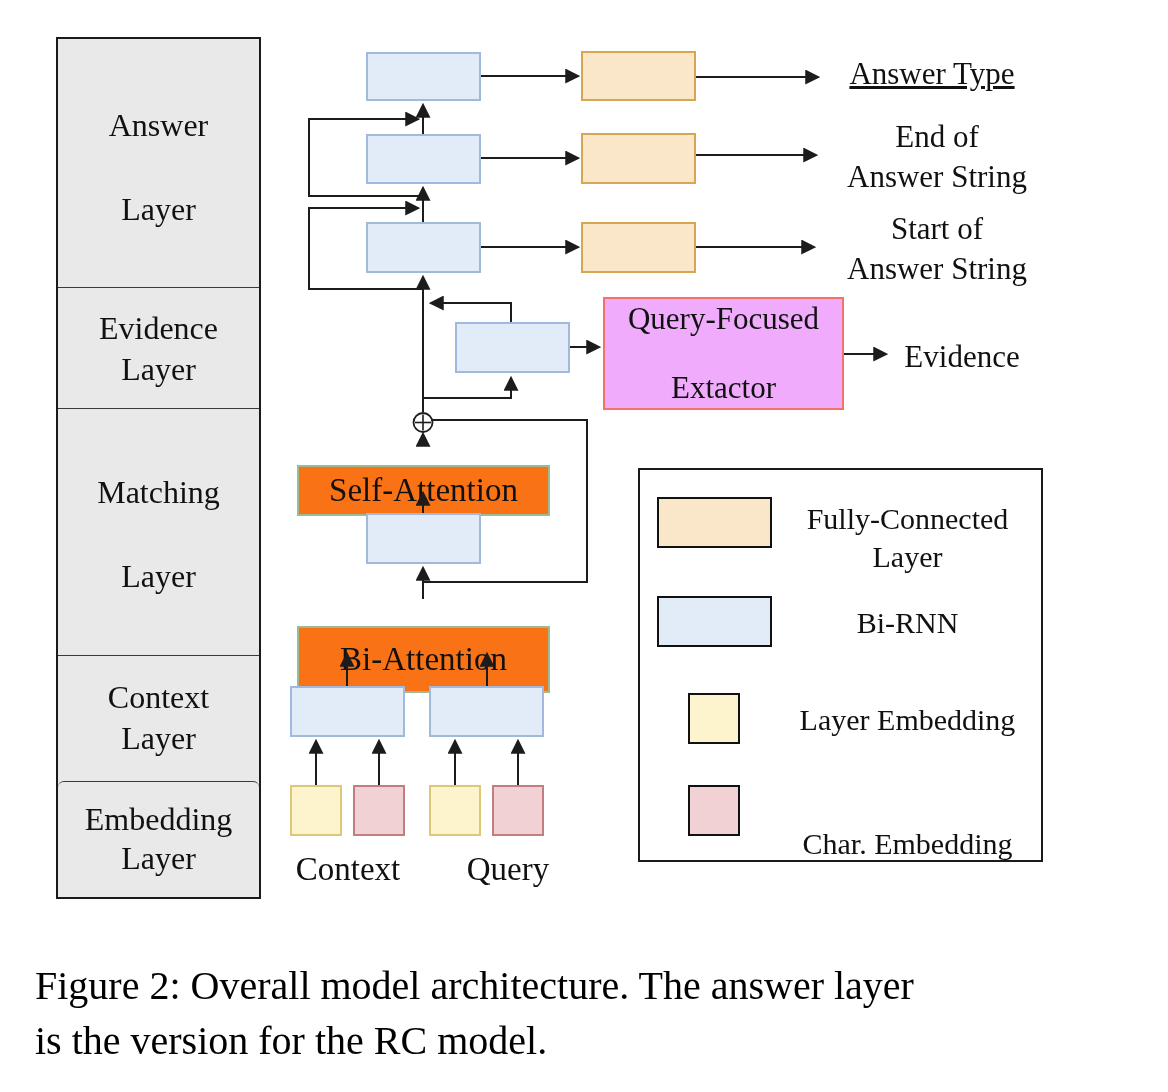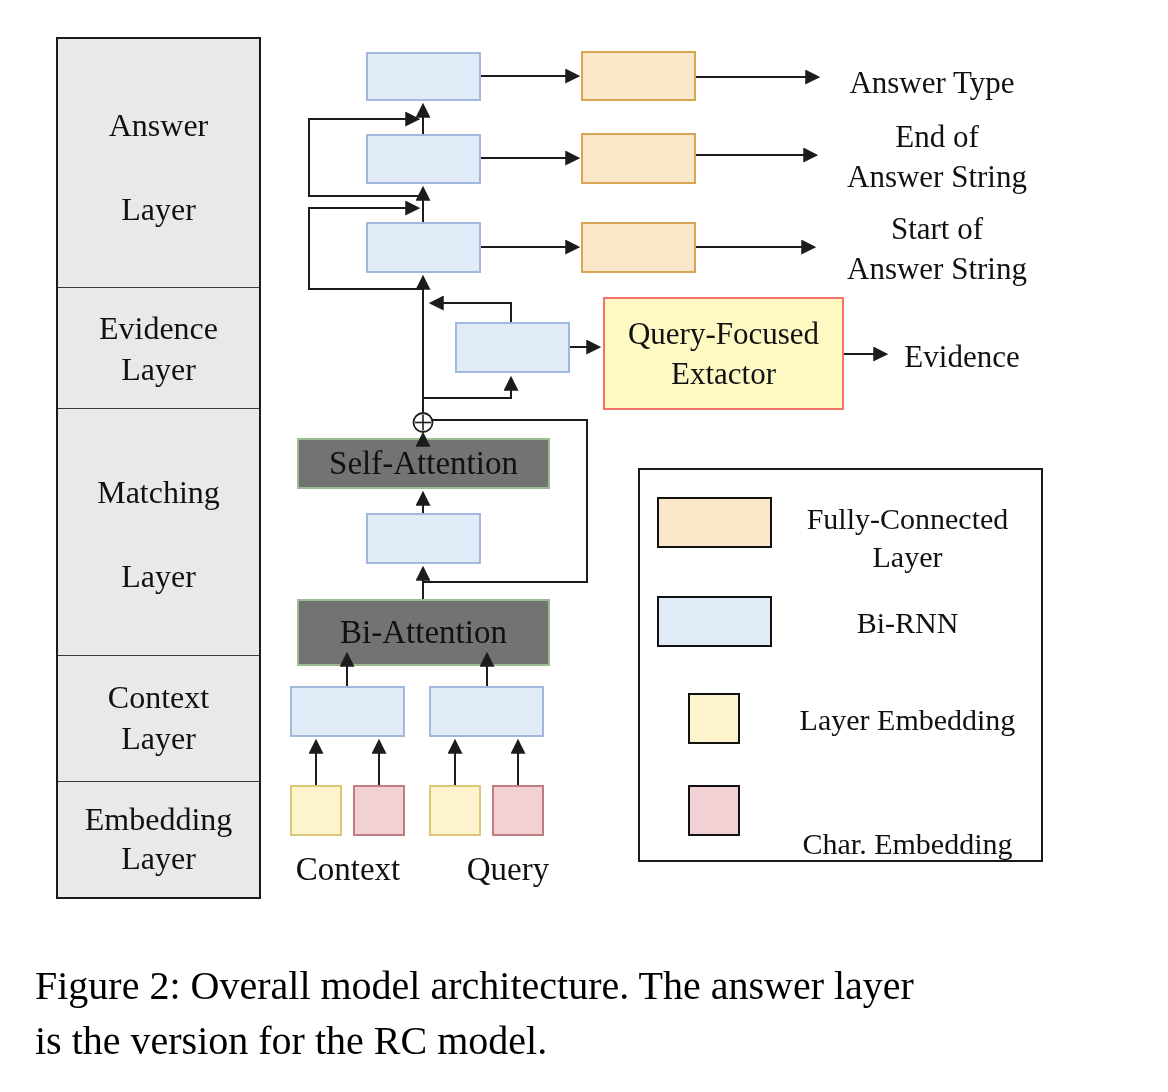--- a/index.html
+++ b/index.html
@@ -3,25 +3,25 @@
 <meta charset="utf-8">
 <style>
   html,body{margin:0;padding:0;background:#ffffff;}
   #page{position:relative;width:1168px;height:1092px;background:#ffffff;overflow:hidden;
         font-family:"Liberation Serif","DejaVu Serif",serif;color:#111;}
   
   .node{position:absolute;box-sizing:border-box;border:2px solid;display:flex;
         align-items:center;justify-content:center;text-align:center;}
   .birnn{background:#e2ebf8;border-color:#a2b8dc;}
   .fc{background:#fae6c9;border-color:#d8a553;}
-  .attn{background:#737373;border-color:#9dbb90;font-size:33px;}
+  .attn{background:#f97316;border-color:#9dbb90;font-size:33px;margin-top:27px;}
   .word{background:#fdf4cd;border-color:#ddc878;}
   .charv{background:#f1d1d3;border-color:#c07e81;}
-  .extractor{background:#fef9c3;border-color:#f4726a;flex-direction:column;
-             font-size:31px;line-height:40px;}
+  .extractor{background:#f0abfc;border-color:#f4726a;flex-direction:column;
+             font-size:31px;line-height:40px;justify-content:space-between;}
   
   #sidebar{position:absolute;left:56px;top:37px;width:205px;height:862px;
            box-sizing:border-box;border:2.5px solid #1a1a1a;background:#e9e9e9;}
   .sb-section{position:absolute;left:0;width:100%;box-sizing:border-box;}
   .sb-section.bordered{border-top:1.5px solid #3a3a3a;}
   .sb-line{position:absolute;left:0;width:100%;text-align:center;
            font-size:32px;line-height:38px;}
   
   .out-label{position:absolute;text-align:center;font-size:31px;line-height:40px;}
   
@@ -51,21 +51,21 @@
       <div class="sb-line" style="top:62px;">Layer</div>
     </div>
     <div class="sb-section bordered" style="top:369px;height:247px;">
       <div class="sb-line" style="top:64px;">Matching</div>
       <div class="sb-line" style="top:148px;">Layer</div>
     </div>
     <div class="sb-section bordered" style="top:616px;height:126px;">
       <div class="sb-line" style="top:22px;">Context</div>
       <div class="sb-line" style="top:63px;">Layer</div>
     </div>
-    <div class="sb-section bordered" style="top:742px;height:115px;">
+    <div class="sb-section bordered" style="top:742px;height:115px;border-radius:6px;">
       <div class="sb-line" style="top:18px;">Embedding</div>
       <div class="sb-line" style="top:57px;">Layer</div>
     </div>
   </div>
 
   <div class="node birnn" style="left:366px;top:52px;width:115px;height:49px;"></div>
   <div class="node birnn" style="left:366px;top:134px;width:115px;height:50px;"></div>
   <div class="node birnn" style="left:366px;top:222px;width:115px;height:51px;"></div>
 
   <div class="node fc" style="left:581px;top:51px;width:115px;height:50px;"></div>
@@ -136,21 +136,21 @@
       <line x1="518" y1="785" x2="518" y2="741" marker-end="url(#ah)"></line>
     </g>
 
     <g>
       <circle cx="423" cy="422.5" r="9.5" fill="#ffffff" stroke="#1c1c1c" stroke-width="1.8"></circle>
       <line x1="423" y1="414.5" x2="423" y2="430.5" stroke="#1c1c1c" stroke-width="1.6"></line>
       <line x1="415" y1="422.5" x2="431" y2="422.5" stroke="#1c1c1c" stroke-width="1.6"></line>
     </g>
   </svg>
 
-  <div class="out-label" style="left:812px;top:63px;width:240px;">Answer Type</div>
+  <div class="out-label" style="left:812px;top:54px;width:240px;text-decoration:underline;">Answer Type</div>
   <div class="out-label" style="left:787px;top:117px;width:300px;">
     <div>End of</div>
     <div>Answer String</div>
   </div>
   <div class="out-label" style="left:787px;top:209px;width:300px;">
     <div>Start of</div>
     <div>Answer String</div>
   </div>
   <div class="out-label" style="left:882px;top:337px;width:160px;">Evidence</div>
 

